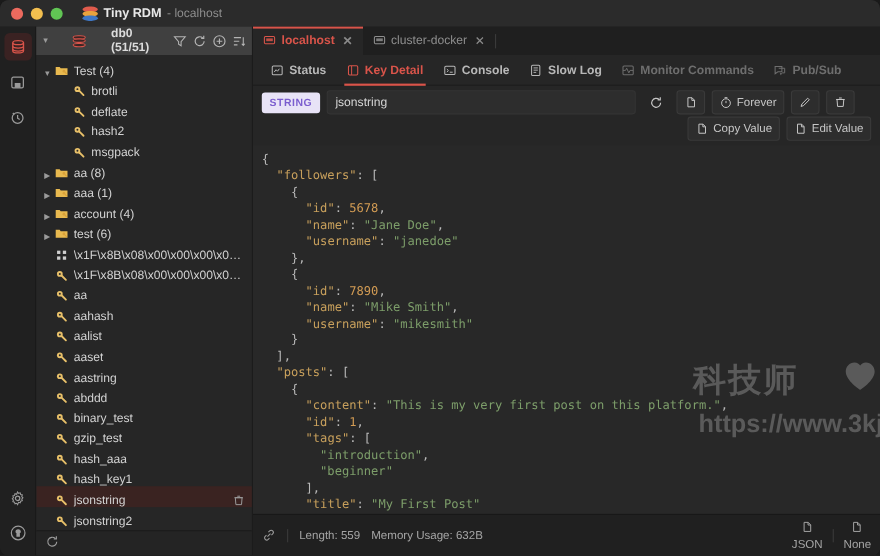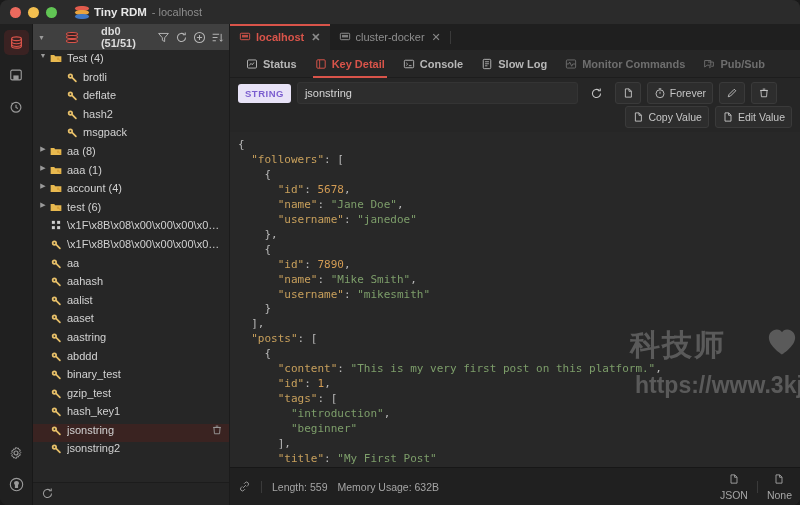--- a/index.html
+++ b/index.html
@@ -48,21 +48,21 @@
   .caret { width:11px; color:#9b9b9b; font-size:7px; text-align:center; cursor:pointer; }
   .db-ico { width:12px; height:11px; position:relative; flex:none; }
   .db-ico i { position:absolute; left:0; width:12px; height:4px; border-radius:50%/60%;
               border:1px solid #d9544a; background:#3a2424; }
   .db-ico i:nth-child(1){top:0;} .db-ico i:nth-child(2){top:3.5px;} .db-ico i:nth-child(3){top:7px;}
   .db-label { font-size:11px; color:#dcdcdc; font-weight:bold; margin-left:2px; }
   .side-tools { margin-left:auto; display:flex; align-items:center; gap:5px; color:#b4b4b4; }
   .side-tools span { cursor:pointer; display:flex; }
 
   .tree { flex:1; overflow:hidden; padding-top:2px; position:relative; }
-  .row { height:18.6px; display:flex; align-items:flex-start; font-size:11px;
+  .row { height:18.6px; display:flex; align-items:flex-end; font-size:11px;
          color:#d2d2d2; cursor:pointer; padding-right:6px; white-space:nowrap; }
   .row.sel { background:#3a2321; }
   .row .tw { width:12px; flex:none; text-align:center; color:#9a9a9a; font-size:7px; }
   .ico { width:14px; flex:none; display:flex; align-items:center; justify-content:center;
          margin-right:4px; }
   .lbl { overflow:hidden; text-overflow:ellipsis; }
   .trash-row { margin-left:auto; color:#9b9b9b; display:flex; }
   .side-bottom { height:23px; flex:none; background:#242424; border-top:1px solid #1c1c1c;
                  display:flex; align-items:center; padding-left:8px; color:#9b9b9b; }
 
@@ -462,20 +462,32 @@
           <div class="row">
             <span style="width:4px;flex:none"></span>
             <span class="tw"></span>
             <span class="ico">
               <svg width="13" height="13" viewBox="0 0 16 16">
                 <circle cx="5.4" cy="6.2" r="3.2" fill="#e8c069"></circle>
                 <circle cx="5.4" cy="6.2" r="1.1" fill="#2a2a2a"></circle>
                 <path d="M7.6 8.2l4.6 4.6" stroke="#e8c069" stroke-width="2.1" stroke-linecap="round"></path>
               </svg>
             </span>
+            <span class="lbl">hash_aaa</span>
+          </div>
+          <div class="row">
+            <span style="width:4px;flex:none"></span>
+            <span class="tw"></span>
+            <span class="ico">
+              <svg width="13" height="13" viewBox="0 0 16 16">
+                <circle cx="5.4" cy="6.2" r="3.2" fill="#e8c069"></circle>
+                <circle cx="5.4" cy="6.2" r="1.1" fill="#2a2a2a"></circle>
+                <path d="M7.6 8.2l4.6 4.6" stroke="#e8c069" stroke-width="2.1" stroke-linecap="round"></path>
+              </svg>
+            </span>
             <span class="lbl">hash_key1</span>
           </div>
           <div class="row sel">
             <span style="width:4px;flex:none"></span>
             <span class="tw"></span>
             <span class="ico">
               <svg width="13" height="13" viewBox="0 0 16 16">
                 <circle cx="5.4" cy="6.2" r="3.2" fill="#e8c069"></circle>
                 <circle cx="5.4" cy="6.2" r="1.1" fill="#2a2a2a"></circle>
                 <path d="M7.6 8.2l4.6 4.6" stroke="#e8c069" stroke-width="2.1" stroke-linecap="round"></path>

